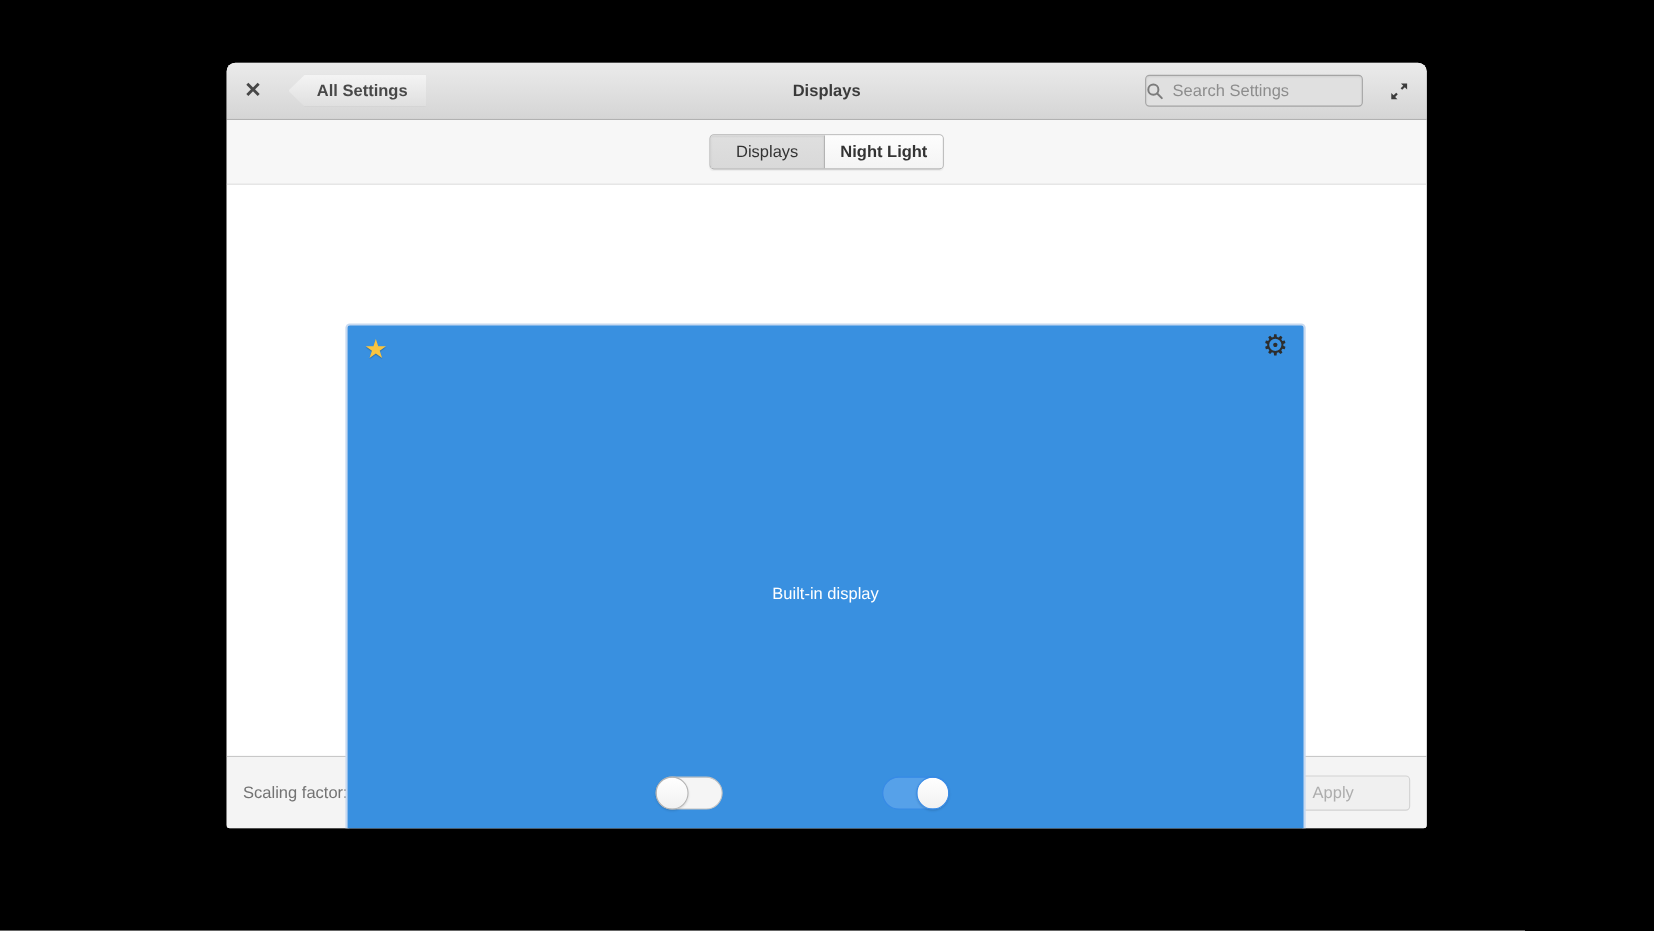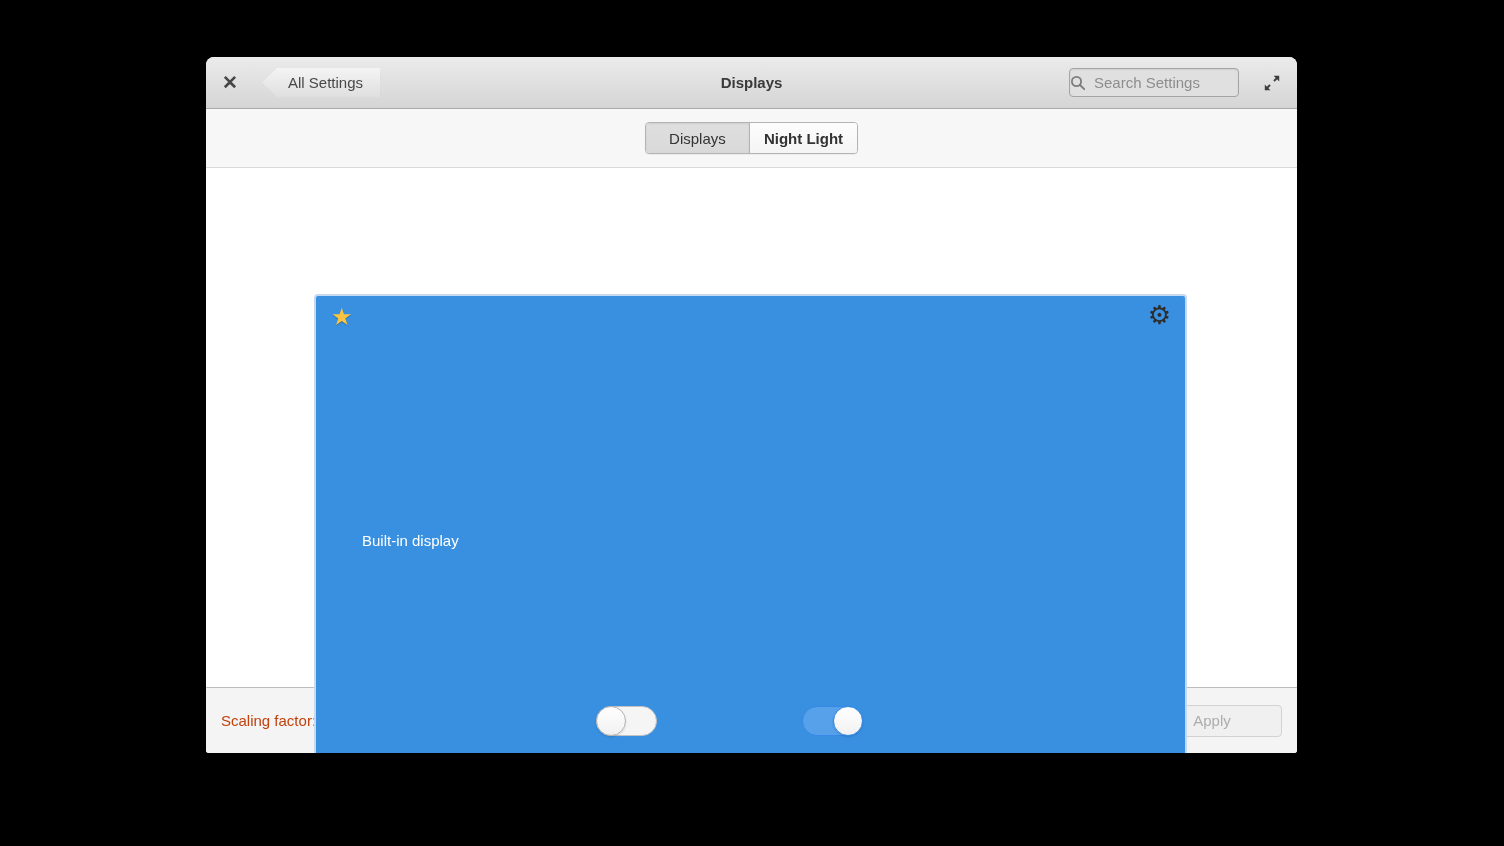--- a/index.html
+++ b/index.html
@@ -33,30 +33,30 @@
   .close-btn {
     font-size:19px; font-weight:bold; color:#474747;
     width:26px; text-align:left; cursor:default; line-height:1;
   }
   .back-btn {
     margin-left:14px;
     clip-path:polygon(15px 0, 100% 0, 100% 100%, 15px 100%, 0 50%);
     background:linear-gradient(#f4f4f4,#dfdfdf);
     filter:drop-shadow(0 0 1px #949494);
     padding:6px 17px 6px 26px;
-    font-size:15px; color:#484848;
+    font-size:15px; color:#484848;font-weight:bold;
   }
   .window-title {
     position:absolute; left:0; right:0; text-align:center;
     font-size:15px; font-weight:bold; color:#3a3a3a;
     pointer-events:none;
   }
   .search-entry {
     margin-left:auto;
-    width:170px; height:29px;
+    width:198px; height:29px;
     background:#e0e0e0;
     border:1px solid #a4a4a4;
     border-radius:4px;
     display:flex; align-items:center; gap:8px;
     padding:0 0;
     box-shadow:inset 0 1px 2px rgba(0,0,0,0.07);
   }
   .search-entry svg { flex:0 0 auto; }
   .search-entry input {
     border:none; outline:none; background:transparent;
@@ -103,32 +103,32 @@
     text-shadow:0 1px 1px rgba(0,0,0,0.25);
   }
   .gear-icon {
     position:absolute; right:14px; top:3px;
     font-size:26px; line-height:1.3; color:#2d2d2d;
     font-family:"DejaVu Sans", sans-serif;
   }
   .display-label {
     position:absolute; left:0; right:0; top:50%;
     transform:translateY(-50%);
-    color:#ffffff; font-size:15px;padding-left:46px;
+    text-align:center; color:#ffffff; font-size:15px;
   }
 
   
   .actionbar {
     flex:0 0 66px;
     background:#f4f4f4;
     border-top:1px solid #bdbdbd;
     display:flex; align-items:center;
     padding:0 15px;
   }
-  .ab-label { font-size:15px; color:#c2410c; white-space:nowrap; }
+  .ab-label { font-size:15px; color:#737373; white-space:nowrap; }
   .ab-label.insensitive { color:#9e9e9e; }
 
   .select {
     margin-left:9px;
     width:128px; height:34px;
     background:#fff;
     border:2px solid #5a9fe8; border-radius:4px;
     box-shadow:0 0 3px rgba(90,160,232,0.55);
     display:flex; align-items:center; justify-content:space-between;
     padding:0 10px;

